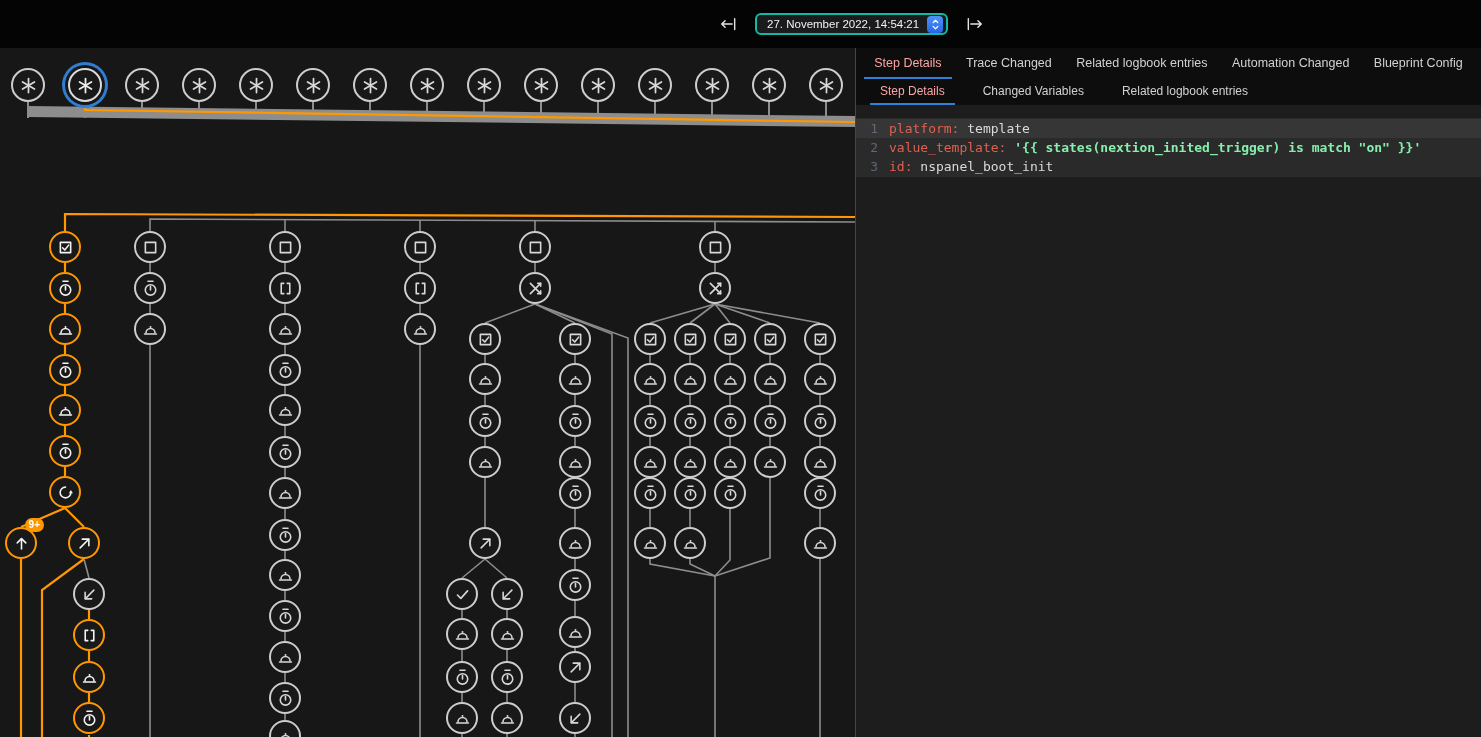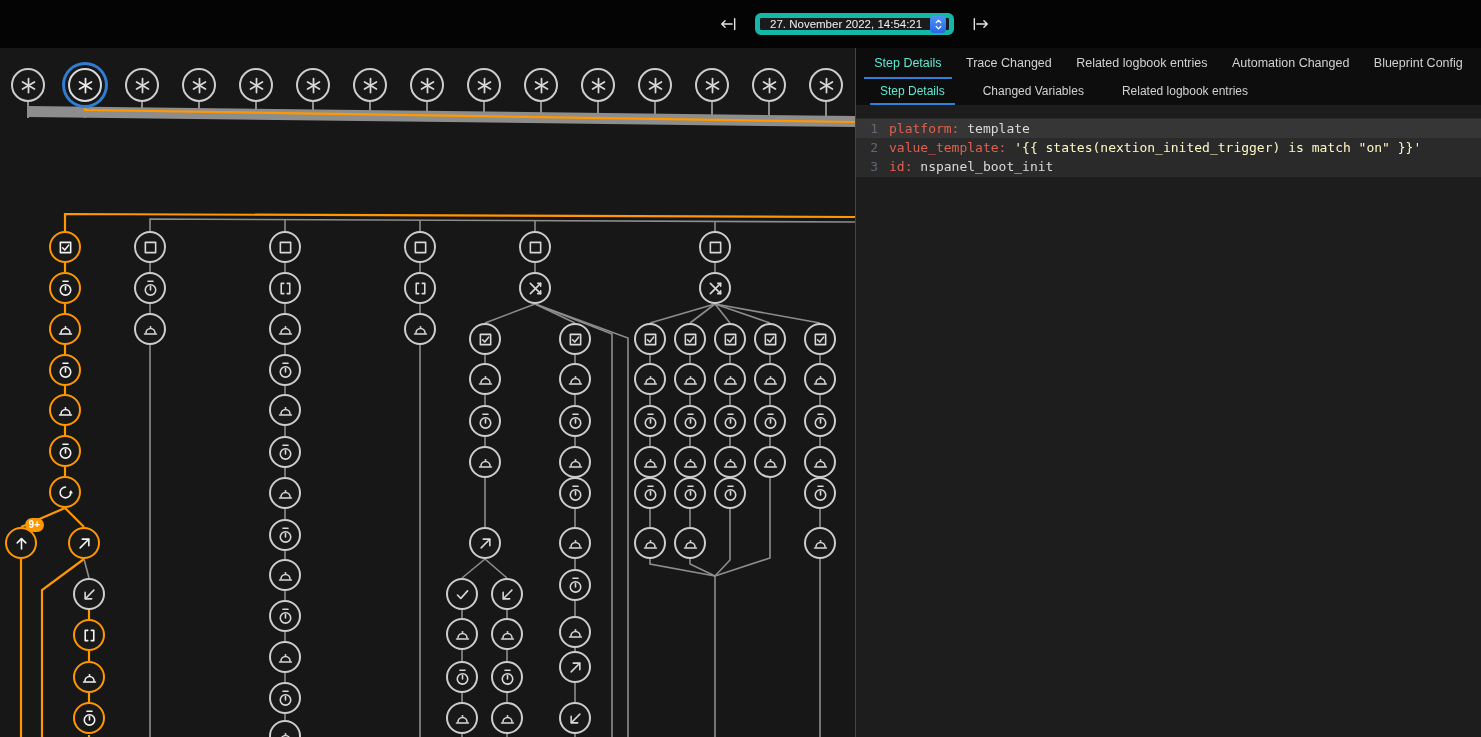--- a/index.html
+++ b/index.html
@@ -6,21 +6,21 @@
   body{width:1481px;height:737px;overflow:hidden;font-family:"Liberation Sans",sans-serif;
        -webkit-font-smoothing:antialiased;}
   .app{width:1481px;height:737px;position:relative;}
 
   
   .topbar{position:absolute;left:0;top:0;width:100%;height:48px;background:#040404;z-index:5;}
   .run-picker{position:absolute;left:716px;top:0;height:48px;display:flex;align-items:center;gap:15px;}
   .icon-btn{background:none;border:none;color:#e3e3e3;width:24px;height:24px;padding:0;
             display:flex;align-items:center;justify-content:center;cursor:pointer;}
   .icon-btn svg{width:20px;height:20px;}
-  .run-select{height:22px;min-width:188px;box-sizing:border-box;border:5px solid #14b8a6;border-radius:6px;
+  .run-select{height:22px;min-width:188px;box-sizing:border-box;border:2px solid #14b8a6;border-radius:6px;
               background:#1b1b1d;display:flex;align-items:center;justify-content:space-between;
               padding:0 3px 0 10px;cursor:pointer;}
   .run-select-label{font-size:11.5px;color:#f2f2f2;white-space:nowrap;padding-right:8px;}
   .stepper{width:16px;height:17px;border-radius:4px;background:linear-gradient(#4f93f7,#2667e8);
            display:flex;flex-direction:column;align-items:center;justify-content:center;flex:none;}
   .stepper svg{width:9px;height:13px;}
 
   
   .main{position:absolute;top:48px;left:0;width:1481px;height:689px;display:flex;}
   .graph{width:855px;height:689px;position:relative;overflow:hidden;background:#171717;flex:none;}
@@ -38,30 +38,30 @@
          font-weight:bold;line-height:1;padding:2px 4px;border-radius:9px;}
 
   
   .panel{flex:1;background:#1d1d1d;border-left:1px solid #454545;display:flex;flex-direction:column;
          color:#e8e8e8;min-width:0;}
   .tabs{display:flex;background:#0d0d0d;align-items:stretch;font-size:12.5px;color:#d2d2d2;flex:none;}
   .tabs.main-tabs{height:31px;justify-content:space-around;padding:0 6px;}
   .tabs.sub-tabs{height:26px;gap:18px;padding-left:14px;font-size:12px;}
   .tab{display:flex;align-items:center;padding:0 10px;border-bottom:2px solid transparent;
        cursor:pointer;white-space:nowrap;}
-  .tab.active{color:#5eead4;border-bottom-color:#2f80d9;}
+  .tab.active{color:#fca5a5;border-bottom-color:#2f80d9;}
   .detail-body{height:280px;box-sizing:border-box;padding:14px 16px;font-size:14px;color:#efefef;flex:none;}
   .editor{margin-top:13px;background:#2a2a2a;font-family:"DejaVu Sans Mono",monospace;font-size:13px;
           color:#d6d6d6;flex:none;padding:1px 0;}
   .code-row{display:flex;height:19px;line-height:19px;white-space:pre;}
   .code-row.active{background:#363636;}
   .gutter{width:22px;flex:none;text-align:right;padding-right:9px;color:#616875;}
   .code-text{padding-left:2px;}
   .tk-key{color:#e0604f;}
-  .tk-string{color:#fef9c3;}
+  .tk-string{color:#86efac;font-weight:bold;}
   .tk-plain{color:#dadada;}
 </style>
 </head>
 <body>
 
 <div class="app">
 
   <header class="topbar">
     <div class="run-picker">
       <button class="icon-btn">

